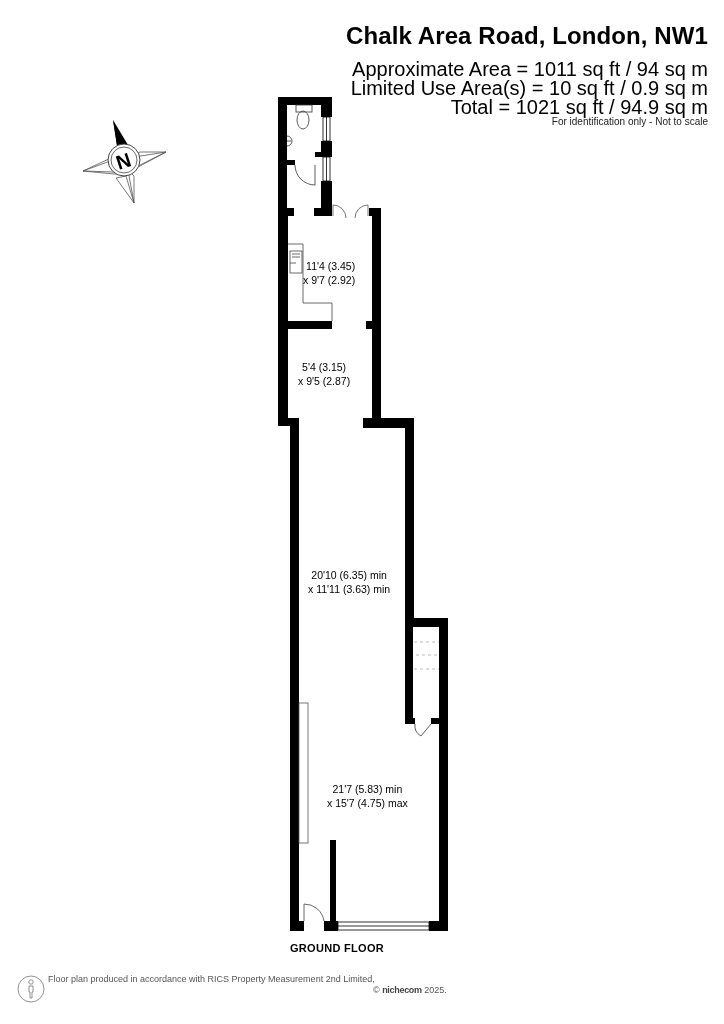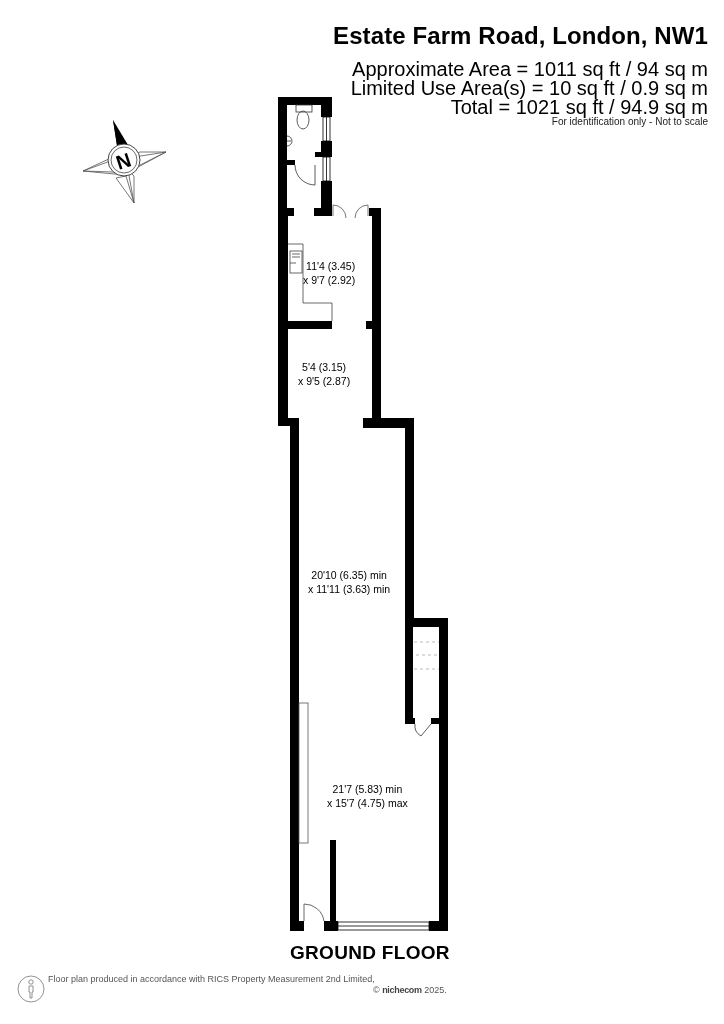--- a/index.html
+++ b/index.html
@@ -3,30 +3,30 @@
 <meta charset="utf-8">
 <style>
   html, body { margin:0; padding:0; background:#ffffff; }
   body { width:724px; height:1024px; position:relative; overflow:hidden; font-family:"Liberation Sans", sans-serif; color:#000; }
   .title { position:absolute; right:16px; top:22px; font-size:24px; font-weight:bold; letter-spacing:0.1px; white-space:nowrap; }
   .area-line { position:absolute; right:16px; font-size:20px; white-space:nowrap; }
   .a1 { top:58px; } .a2 { top:77px; } .a3 { top:96px; }
   .note { position:absolute; right:16px; top:116px; font-size:10px; color:#222; white-space:nowrap; }
   svg.plan { position:absolute; left:0; top:0; }
   .room-label { position:absolute; font-size:10.5px; text-align:center; line-height:14px; white-space:nowrap; }
-  .floor-label { position:absolute; left:290px; top:942px; font-size:19px; font-weight:bold; letter-spacing:0.3px; }
+  .floor-label { position:absolute; left:290px; top:942px; font-size:11px; font-weight:bold; letter-spacing:0.3px; }
   .footer { position:absolute; left:48px; top:973px; font-size:9px; color:#555; line-height:12px; }
   .footer-brand { position:absolute; left:373px; top:985px; font-size:9px; color:#555; white-space:nowrap; }
   .footer-brand b { color:#444; letter-spacing:-0.3px; }
   .info-icon { position:absolute; left:16px; top:974px; width:30px; height:30px; }
 </style>
 </head>
 <body>
 
-<div class="title">Estate Farm Road, London, NW1</div>
+<div class="title">Chalk Area Road, London, NW1</div>
 <div class="area-line a1">Approximate Area = 1011 sq ft / 94 sq m</div>
 <div class="area-line a2">Limited Use Area(s) = 10 sq ft / 0.9 sq m</div>
 <div class="area-line a3">Total = 1021 sq ft / 94.9 sq m</div>
 <div class="note">For identification only - Not to scale</div>
 
 <svg class="plan" width="724" height="1024" viewBox="0 0 724 1024" xmlns="http://www.w3.org/2000/svg">
 
   <g>
     <polygon points="113,120 131,150 118,152" fill="#000"></polygon>
     <polygon points="113,120 125,150 118,152" fill="#000"></polygon>

